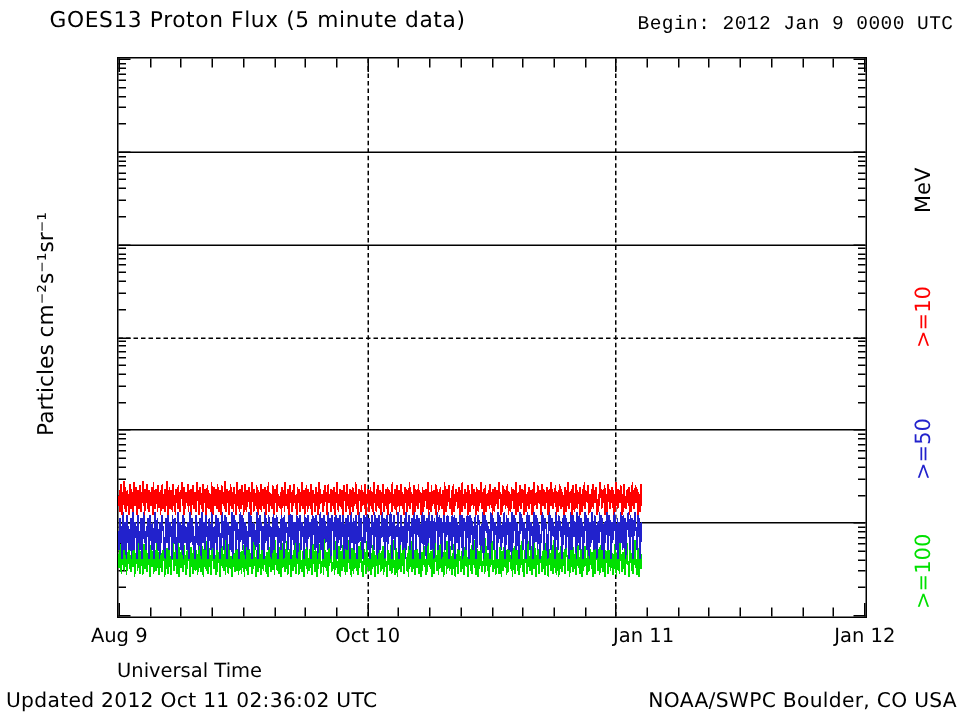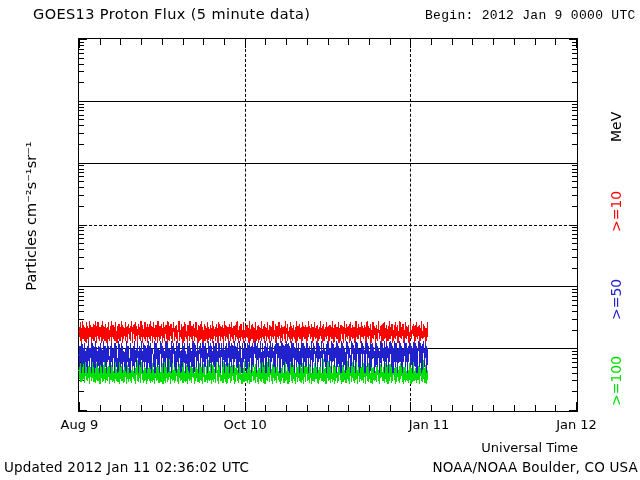--- a/index.html
+++ b/index.html
@@ -4,21 +4,21 @@
 <title>GOES13 Proton Flux</title>
 <style>
   html,body{margin:0;padding:0;background:#ffffff;}
   body{width:640px;height:480px;position:relative;overflow:hidden;
        font-family:"DejaVu Sans","Liberation Sans",sans-serif;color:#000;}
   .abs{position:absolute;}
   #title{left:33px;top:6px;font-size:14.5px;letter-spacing:.4px;white-space:nowrap;}
   #begin{left:425px;top:8px;font-size:13px;letter-spacing:.3px;white-space:nowrap;font-family:Liberation Mono, monospace;}
   #ylabel{left:-79px;top:208px;width:220px;text-align:center;font-size:14.5px;
           transform:rotate(-90deg);transform-origin:center center;white-space:nowrap;}
-  #xlabel{left:78px;top:440px;width:500px;text-align:right;font-size:13px;}
+  #xlabel{left:78px;top:440px;width:500px;text-align:left;font-size:13px;}
   #updated{left:4px;top:459px;font-size:13.5px;letter-spacing:.2px;white-space:nowrap;}
   #credit{right:2px;top:459px;font-size:13.5px;letter-spacing:.2px;white-space:nowrap;}
   #plot{left:78px;top:38px;width:500px;height:374px;box-sizing:border-box;
         border:1.4px solid #000;background:#fff;}
   .xtick-label{position:absolute;top:417px;font-size:13px;white-space:nowrap;
                transform:translateX(-50%);}
   .gridline{position:absolute;left:0;width:100%;height:0;border-top:1.3px solid #000;}
   .gridline.dashed{border-top:1.3px dashed #000;}
   .vline{position:absolute;top:0;height:100%;width:0;
          border-left:1.6px dashed #000;}
@@ -239,14 +239,14 @@
 
 <div class="abs" id="xlabel">Universal Time</div>
 
 <div id="legend-group">
     <div class="legend" style="color: rgb(0, 0, 0); left: 608px; top: 142px;">MeV</div>
     <div class="legend" style="color: rgb(255, 0, 0); left: 608px; top: 232px;">&gt;=10</div>
     <div class="legend" style="color: rgb(34, 34, 204); left: 608px; top: 320px;">&gt;=50</div>
     <div class="legend" style="color: rgb(0, 224, 0); left: 608px; top: 406px;">&gt;=100</div>
   </div>
 
-<div class="abs" id="updated">Updated 2012 Jan 11 02:36:02 UTC</div>
-<div class="abs" id="credit">NOAA/NOAA Boulder, CO USA</div>
+<div class="abs" id="updated">Updated 2012 Oct 11 02:36:02 UTC</div>
+<div class="abs" id="credit">NOAA/SWPC Boulder, CO USA</div>
 
 </body></html>

